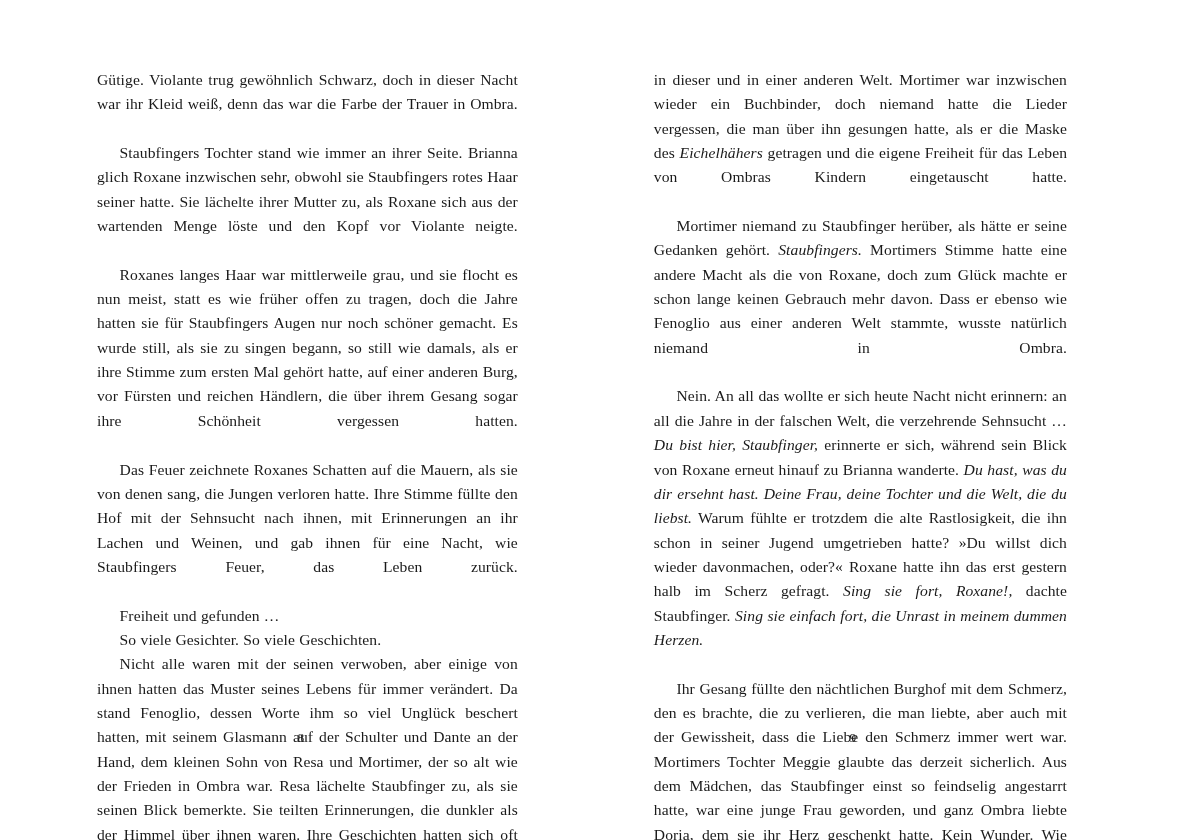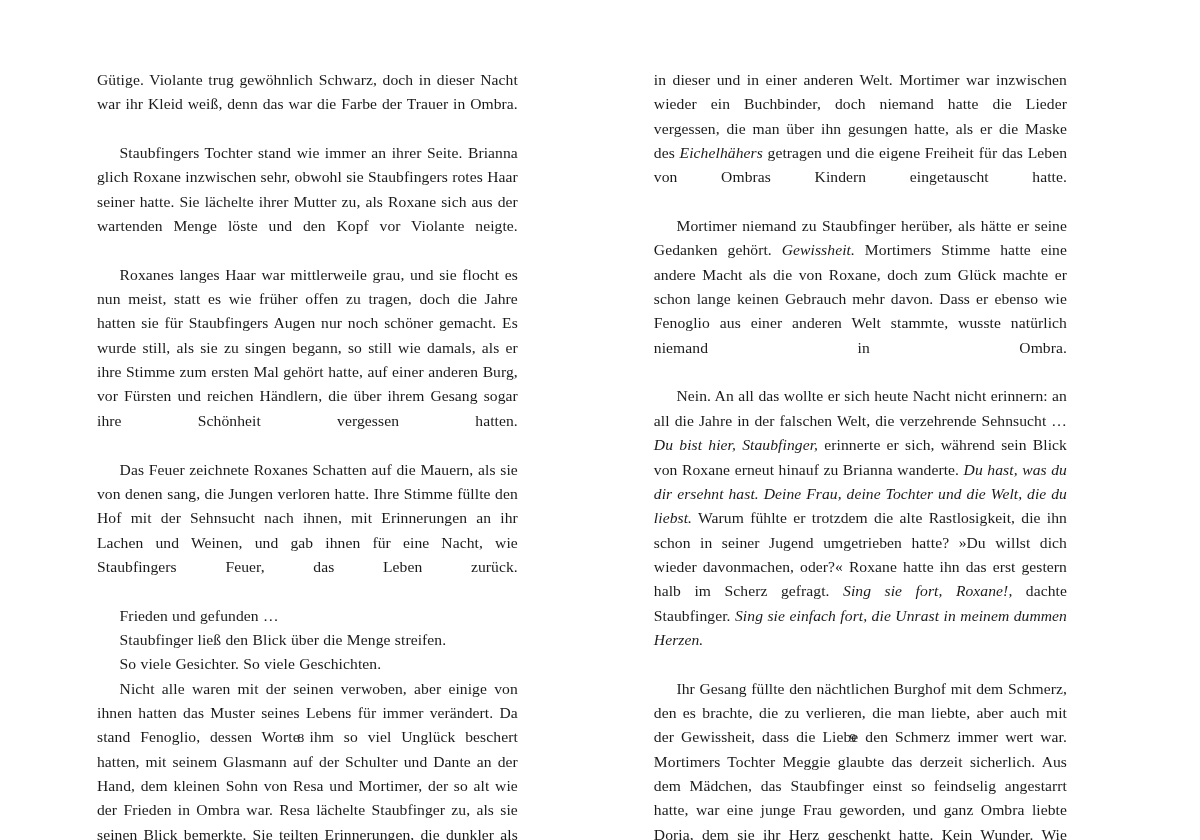--- a/index.html
+++ b/index.html
@@ -77,31 +77,30 @@
 <body>
 
 <div class="spread">
 
   <div class="page page-left">
     <div class="text-block">
         <p><span>Gütige. Violante trug gewöhnlich Schwarz, doch in dieser Nacht war ihr Kleid weiß, denn das war die Farbe der Trauer in Ombra.</span></p>
         <p class="indent"><span>Staubfingers Tochter stand wie immer an ihrer Seite. Brianna glich Roxane inzwischen sehr, obwohl sie Staubfingers rotes Haar seiner hatte. Sie lächelte ihrer Mutter zu, als Roxane sich aus der wartenden Menge löste und den Kopf vor Violante neigte.</span></p>
         <p class="indent"><span>Roxanes langes Haar war mittlerweile grau, und sie flocht es nun meist, statt es wie früher offen zu tragen, doch die Jahre hatten sie für Staubfingers Augen nur noch schöner gemacht. Es wurde still, als sie zu singen begann, so still wie damals, als er ihre Stimme zum ersten Mal gehört hatte, auf einer anderen Burg, vor Fürsten und reichen Händlern, die über ihrem Gesang sogar ihre Schönheit vergessen hatten.</span></p>
         <p class="indent"><span>Das Feuer zeichnete Roxanes Schatten auf die Mauern, als sie von denen sang, die Jungen verloren hatte. Ihre Stimme füllte den Hof mit der Sehnsucht nach ihnen, mit Erinnerungen an ihr Lachen und Weinen, und gab ihnen für eine Nacht, wie Staubfingers Feuer, das Leben zurück.</span></p>
-        <p class="indent noflush"><span>Frieden und gefunden …</span></p>
-        <p class="indent noflush"><span>Staubfinger ließ den Blick über die Menge streifen.</span></p>
+        <p class="indent noflush"><span>Freiheit und gefunden …</span></p>
         <p class="indent noflush"><span>So viele Gesichter. So viele Geschichten.</span></p>
         <p class="indent noflush"><span>Nicht alle waren mit der seinen verwoben, aber einige von ihnen hatten das Muster seines Lebens für immer verändert. Da stand Fenoglio, dessen Worte ihm so viel Unglück beschert hatten, mit seinem Glasmann auf der Schulter und Dante an der Hand, dem kleinen Sohn von Resa und Mortimer, der so alt wie der Frieden in Ombra war. Resa lächelte Staubfinger zu, als sie seinen Blick bemerkte. Sie teilten Erinnerungen, die dunkler als der Himmel über ihnen waren. Ihre Geschichten hatten sich oft überschnitten,</span></p>
       </div>
     <div class="folio">8</div>
   </div>
 
   <div class="page page-right">
     <div class="text-block">
         <p><span>in dieser und in einer anderen Welt. Mortimer war inzwischen wieder ein Buchbinder, doch niemand hatte die Lieder vergessen, die man über ihn gesungen hatte, als er die Maske des </span><em>Eichelhähers</em><span> getragen und die eigene Freiheit für das Leben von Ombras Kindern eingetauscht hatte.</span></p>
-        <p class="indent"><span>Mortimer niemand zu Staubfinger herüber, als hätte er seine Gedanken gehört. </span><em>Gewissheit.</em><span> Mortimers Stimme hatte eine andere Macht als die von Roxane, doch zum Glück machte er schon lange keinen Gebrauch mehr davon. Dass er ebenso wie Fenoglio aus einer anderen Welt stammte, wusste natürlich niemand in Ombra.</span></p>
+        <p class="indent"><span>Mortimer niemand zu Staubfinger herüber, als hätte er seine Gedanken gehört. </span><em>Staubfingers.</em><span> Mortimers Stimme hatte eine andere Macht als die von Roxane, doch zum Glück machte er schon lange keinen Gebrauch mehr davon. Dass er ebenso wie Fenoglio aus einer anderen Welt stammte, wusste natürlich niemand in Ombra.</span></p>
         <p class="indent"><span>Nein. An all das wollte er sich heute Nacht nicht erinnern: an all die Jahre in der falschen Welt, die verzehrende Sehnsucht … </span><em>Du bist hier, Staubfinger,</em><span> erinnerte er sich, während sein Blick von Roxane erneut hinauf zu Brianna wanderte. </span><em>Du hast, was du dir ersehnt hast. Deine Frau, deine Tochter und die Welt, die du liebst.</em><span> Warum fühlte er trotzdem die alte Rastlosigkeit, die ihn schon in seiner Jugend umgetrieben hatte? »Du willst dich wieder davonmachen, oder?« Roxane hatte ihn das erst gestern halb im Scherz gefragt. </span><em>Sing sie fort, Roxane!,</em><span> dachte Staubfinger. </span><em>Sing sie einfach fort, die Unrast in meinem dummen Herzen.</em></p>
         <p class="indent noflush"><span>Ihr Gesang füllte den nächtlichen Burghof mit dem Schmerz, den es brachte, die zu verlieren, die man liebte, aber auch mit der Gewissheit, dass die Liebe den Schmerz immer wert war. Mortimers Tochter Meggie glaubte das derzeit sicherlich. Aus dem Mädchen, das Staubfinger einst so feindselig angestarrt hatte, war eine junge Frau geworden, und ganz Ombra liebte Doria, dem sie ihr Herz geschenkt hatte. Kein Wunder. Wie konnte man einem Jungen widerstehen, der sich Flügel aus Holz und Leinen baute und damit von der Stadtmauer flog? Meggie küsste ihn zärtlich,</span></p>
       </div>
     <div class="folio">9</div>
   </div>
 
 </div>
 
 </body></html>

